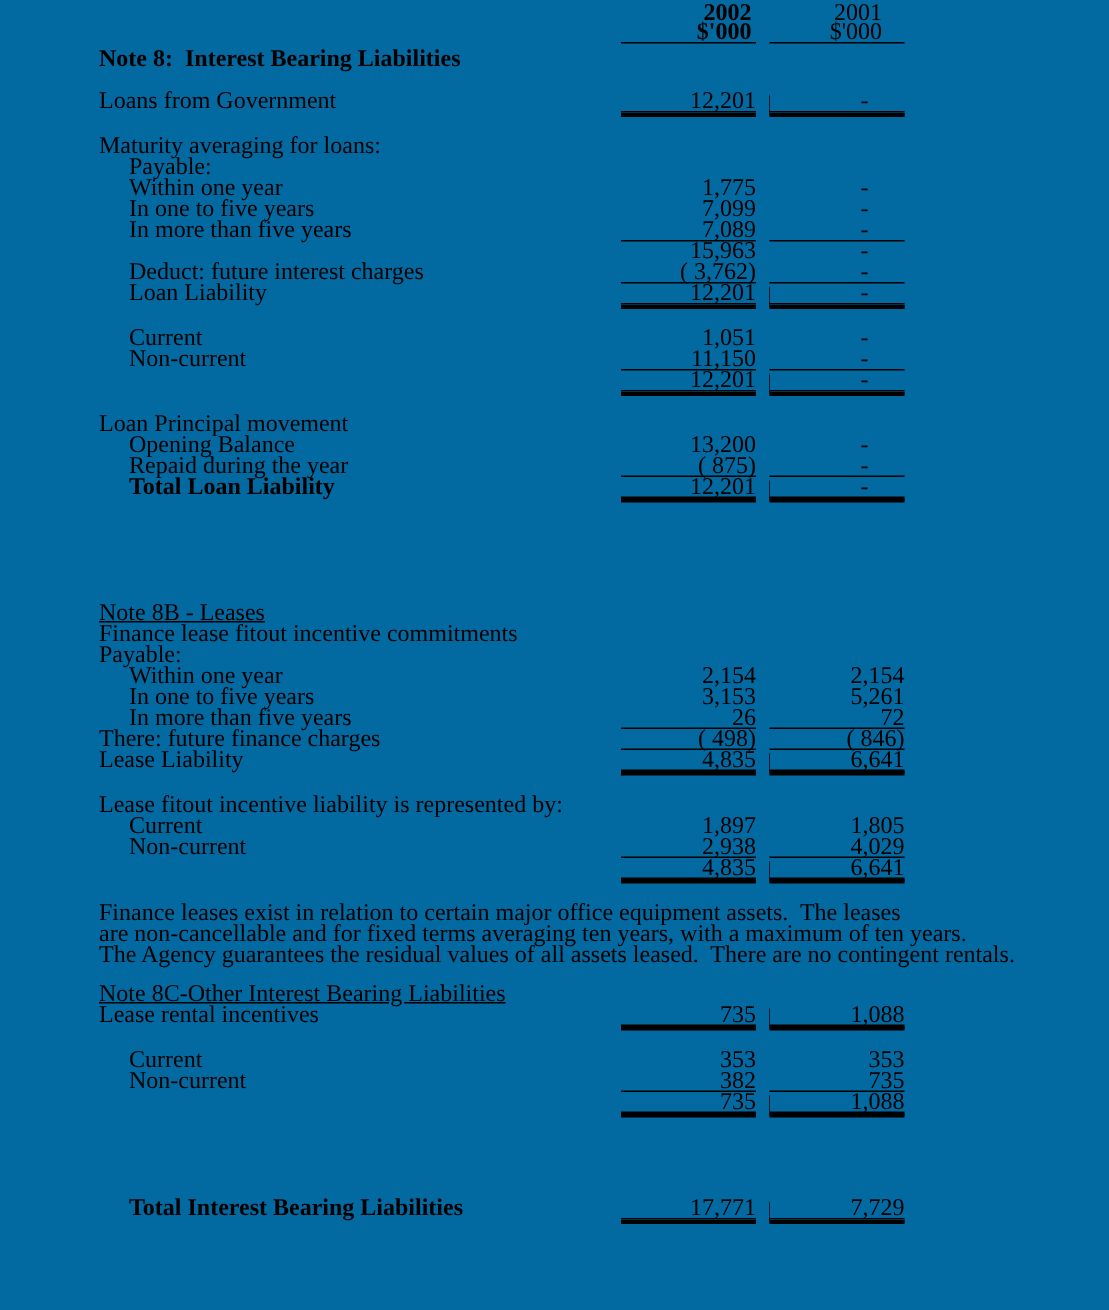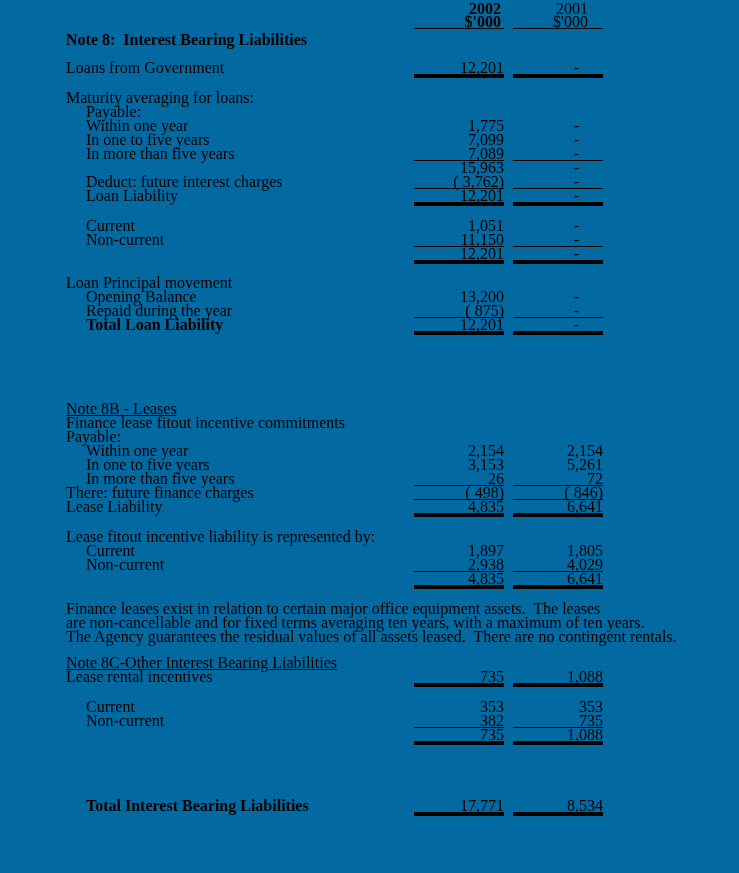--- a/index.html
+++ b/index.html
@@ -88,16 +88,16 @@
       <div class="line"><span class="lbl">are non-cancellable and for fixed terms averaging ten years, with a maximum of ten years.</span></div>
       <div class="line"><span class="lbl">The Agency guarantees the residual values of all assets leased.  There are no contingent rentals.</span></div>
       <div class="gap" style="height: 12px;"></div>
       <div class="line"><span class="lbl u">Note 8C-Other Interest Bearing Liabilities</span></div>
       <div class="line"><span class="lbl">Lease rental incentives</span><span class="val v1 r2">735</span><span class="val v2 r2">1,088</span></div>
       <div class="gap" style="height: 16px;"></div>
       <div class="line"><span class="lbl ind">Current</span><span class="val v1">353</span><span class="val v2">353</span></div>
       <div class="line"><span class="lbl ind">Non-current</span><span class="val v1 r1">382</span><span class="val v2 r1">735</span></div>
       <div class="line"><span class="val v1 r2">735</span><span class="val v2 r2">1,088</span></div>
       <div class="gap" style="height: 57px;"></div>
-      <div class="line"><span class="lbl ind b">Total Interest Bearing Liabilities</span><span class="val v1 r2">17,771</span><span class="val v2 r2">8,534</span></div>
+      <div class="line"><span class="lbl ind b">Total Interest Bearing Liabilities</span><span class="val v1 r2">17,771</span><span class="val v2 r2">7,729</span></div>
     </div>
 
 </div>
 
 </body></html>

